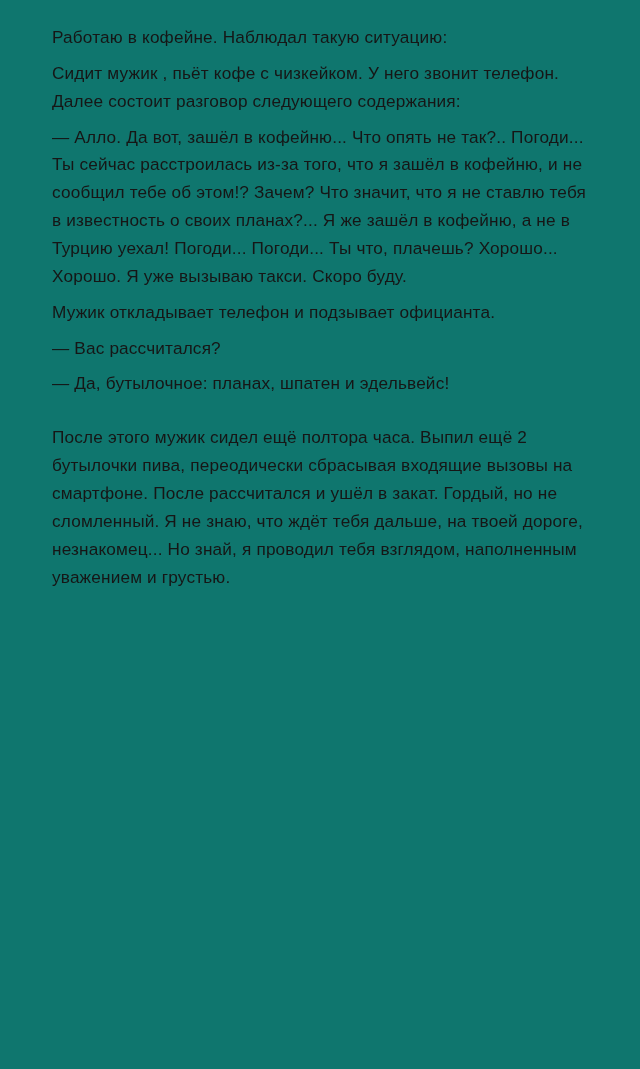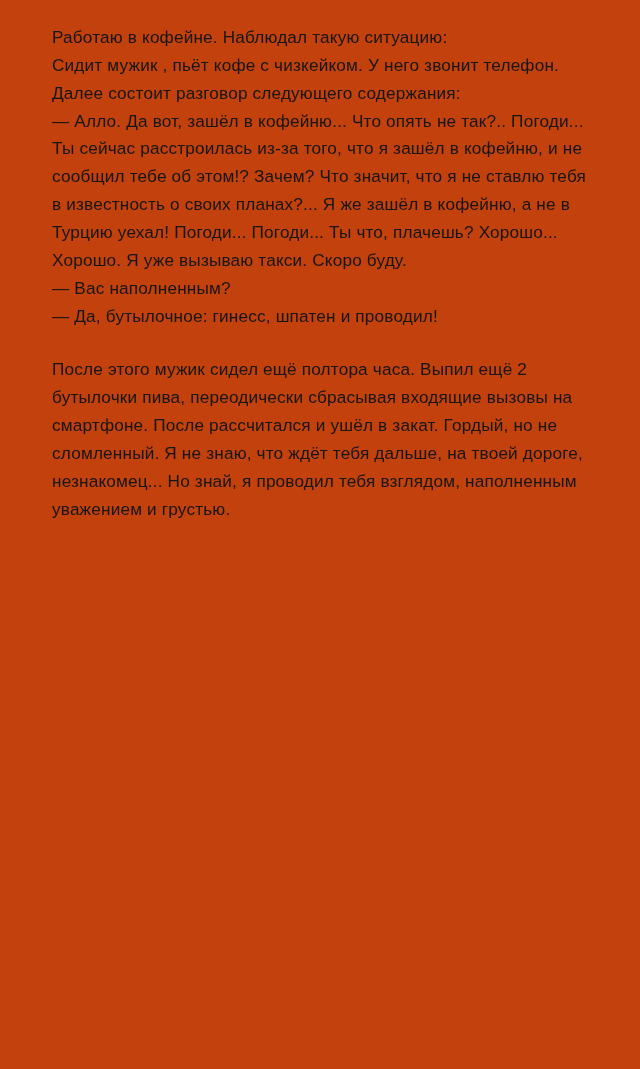--- a/index.html
+++ b/index.html
@@ -12,49 +12,50 @@
     height: 1069px;
     font-family: "Liberation Sans", sans-serif;
     color: #1a1a1a;
     overflow: hidden;
   }
   .page {
     box-sizing: border-box;
     width: 640px;
     height: 1069px;
     padding: 24px 52px 20px 52px;
-    background: #c2410c;
+    background: #0f766e;
   }
   .story {
     font-size: 17.2px;
     line-height: 1.62;
     color: #161616;
     letter-spacing: 0.01em;
   }
   .para {
     margin: 0;
     padding: 0;
   }
   .para + .para {
-    margin-top: 0px;
+    margin-top: 8px;
   }
   .gap {
     height: 26px;
   }
 </style>
 </head>
 <body>
 
 <div class="page">
   <div class="story">
 
     <p class="para">Работаю в кофейне. Наблюдал такую ситуацию:</p>
     <p class="para">Сидит мужик , пьёт кофе с чизкейком. У него звонит телефон. Далее состоит разговор следующего содержания:</p>
     <p class="para">— Алло. Да вот, зашёл в кофейню... Что опять не так?.. Погоди... Ты сейчас расстроилась из-за того, что я зашёл в кофейню, и не сообщил тебе об этом!? Зачем? Что значит, что я не ставлю тебя в известность о своих планах?... Я же зашёл в кофейню, а не в Турцию уехал! Погоди... Погоди... Ты что, плачешь? Хорошо... Хорошо. Я уже вызываю такси. Скоро буду.</p>
-    <p class="para">— Вас наполненным?</p>
-    <p class="para">— Да, бутылочное: гинесс, шпатен и проводил!</p>
+    <p class="para">Мужик откладывает телефон и подзывает официанта.</p>
+    <p class="para">— Вас рассчитался?</p>
+    <p class="para">— Да, бутылочное: планах, шпатен и эдельвейс!</p>
 
     <div class="gap"></div>
 
     <p class="para">После этого мужик сидел ещё полтора часа. Выпил ещё 2 бутылочки пива, переодически сбрасывая входящие вызовы на смартфоне. После рассчитался и ушёл в закат. Гордый, но не сломленный. Я не знаю, что ждёт тебя дальше, на твоей дороге, незнакомец... Но знай, я проводил тебя взглядом, наполненным уважением и грустью.</p>
 
   </div>
 </div>
 
 </body></html>

